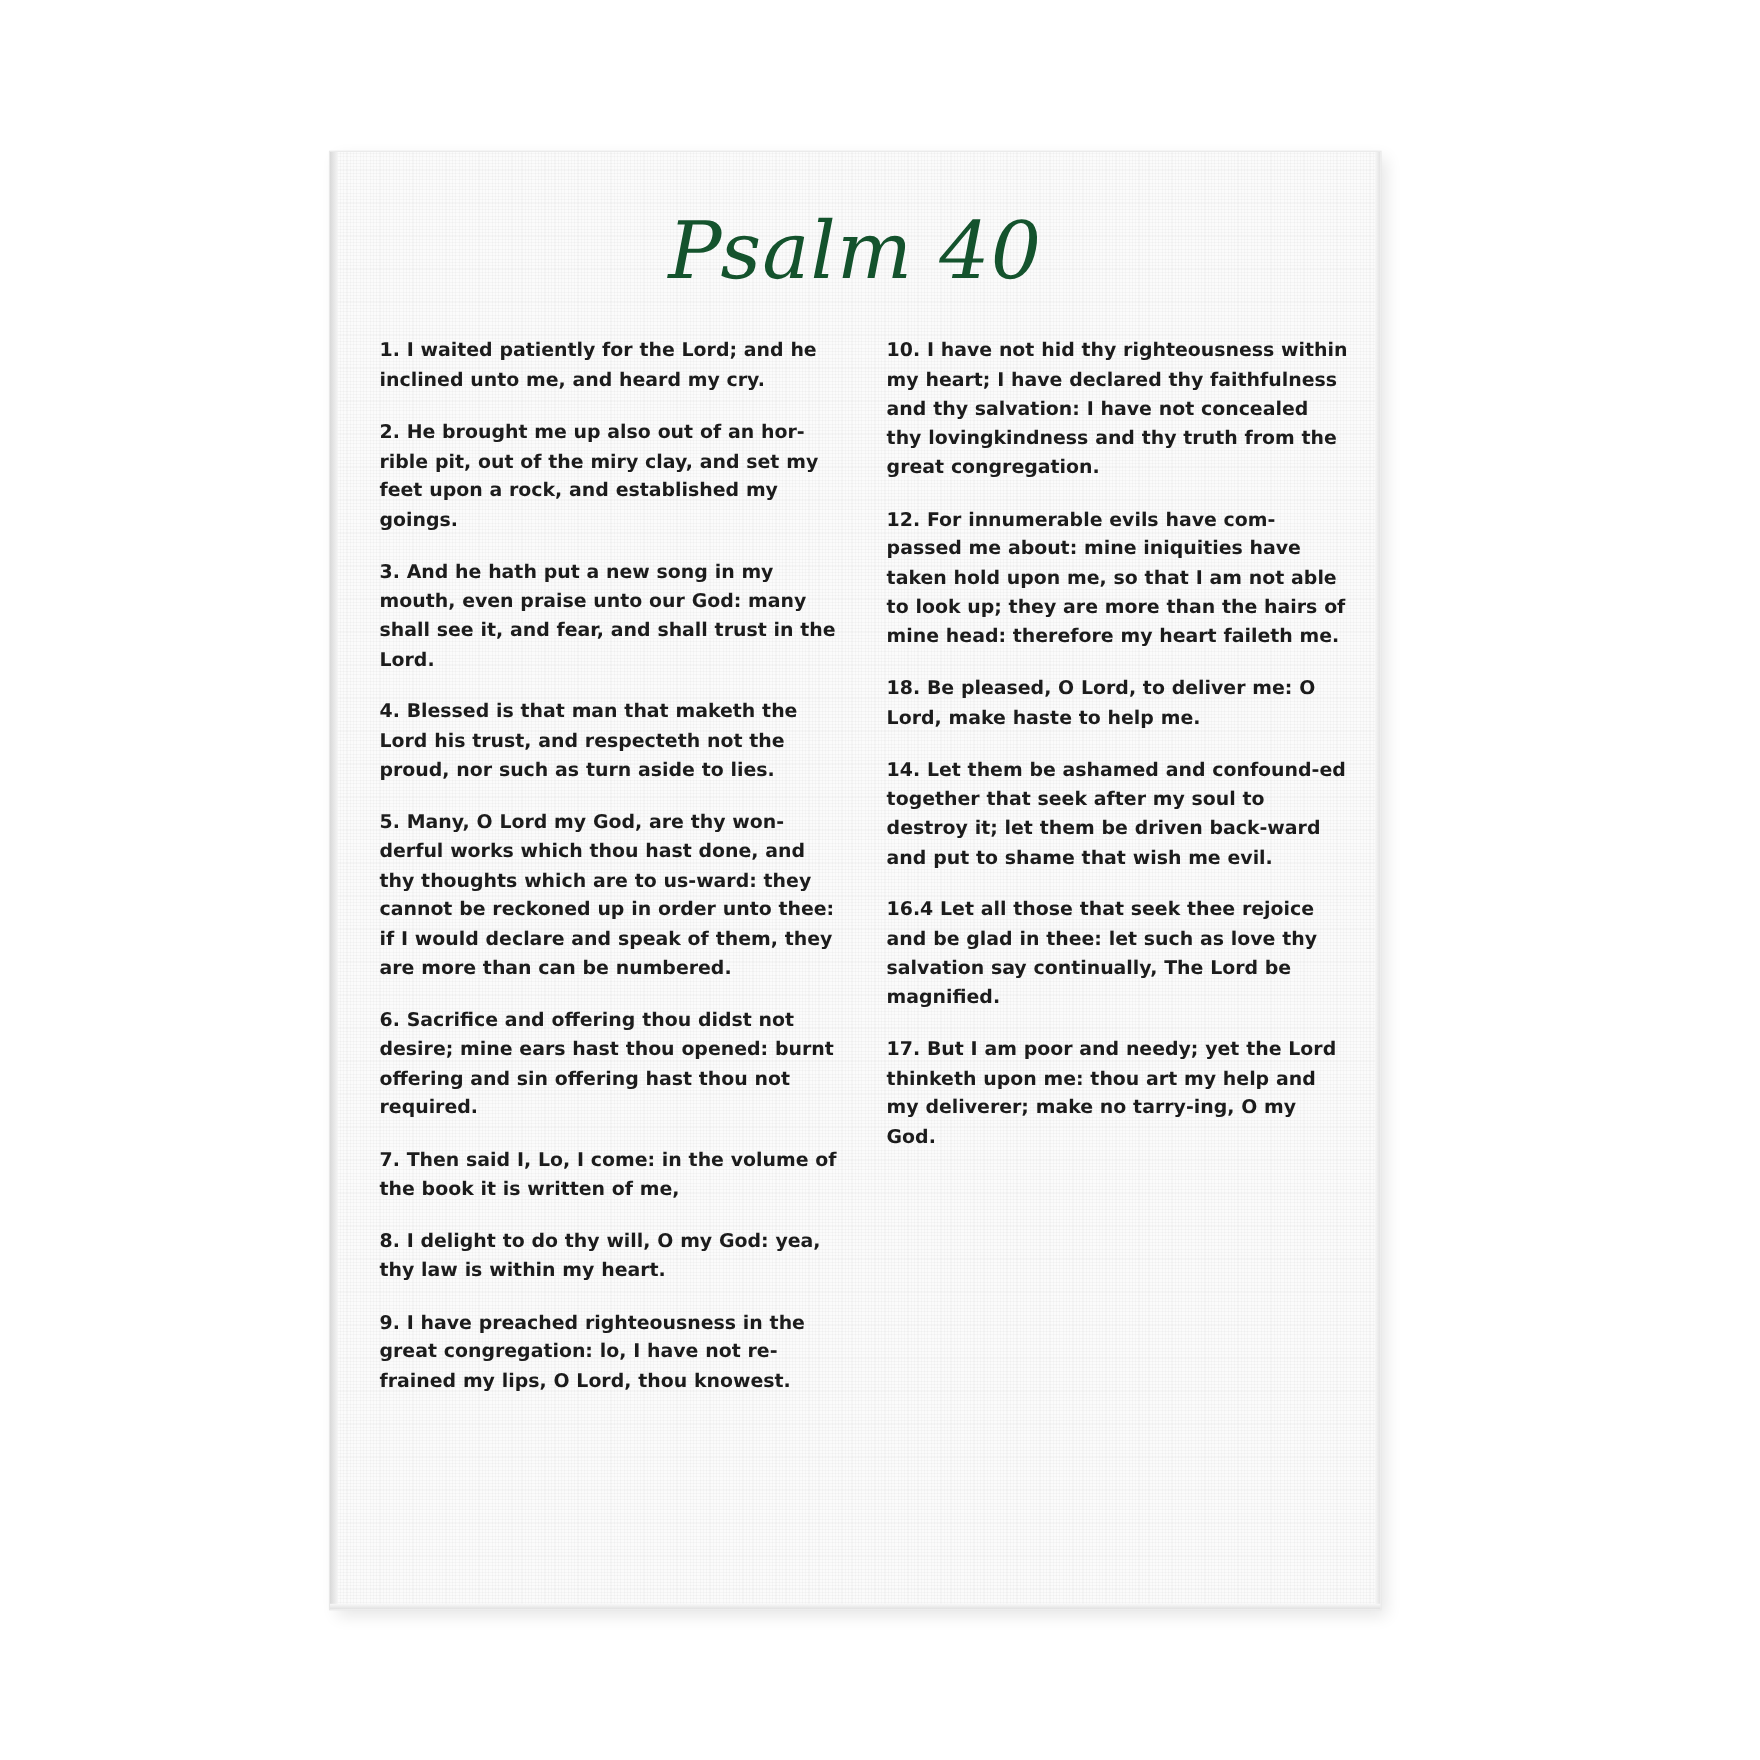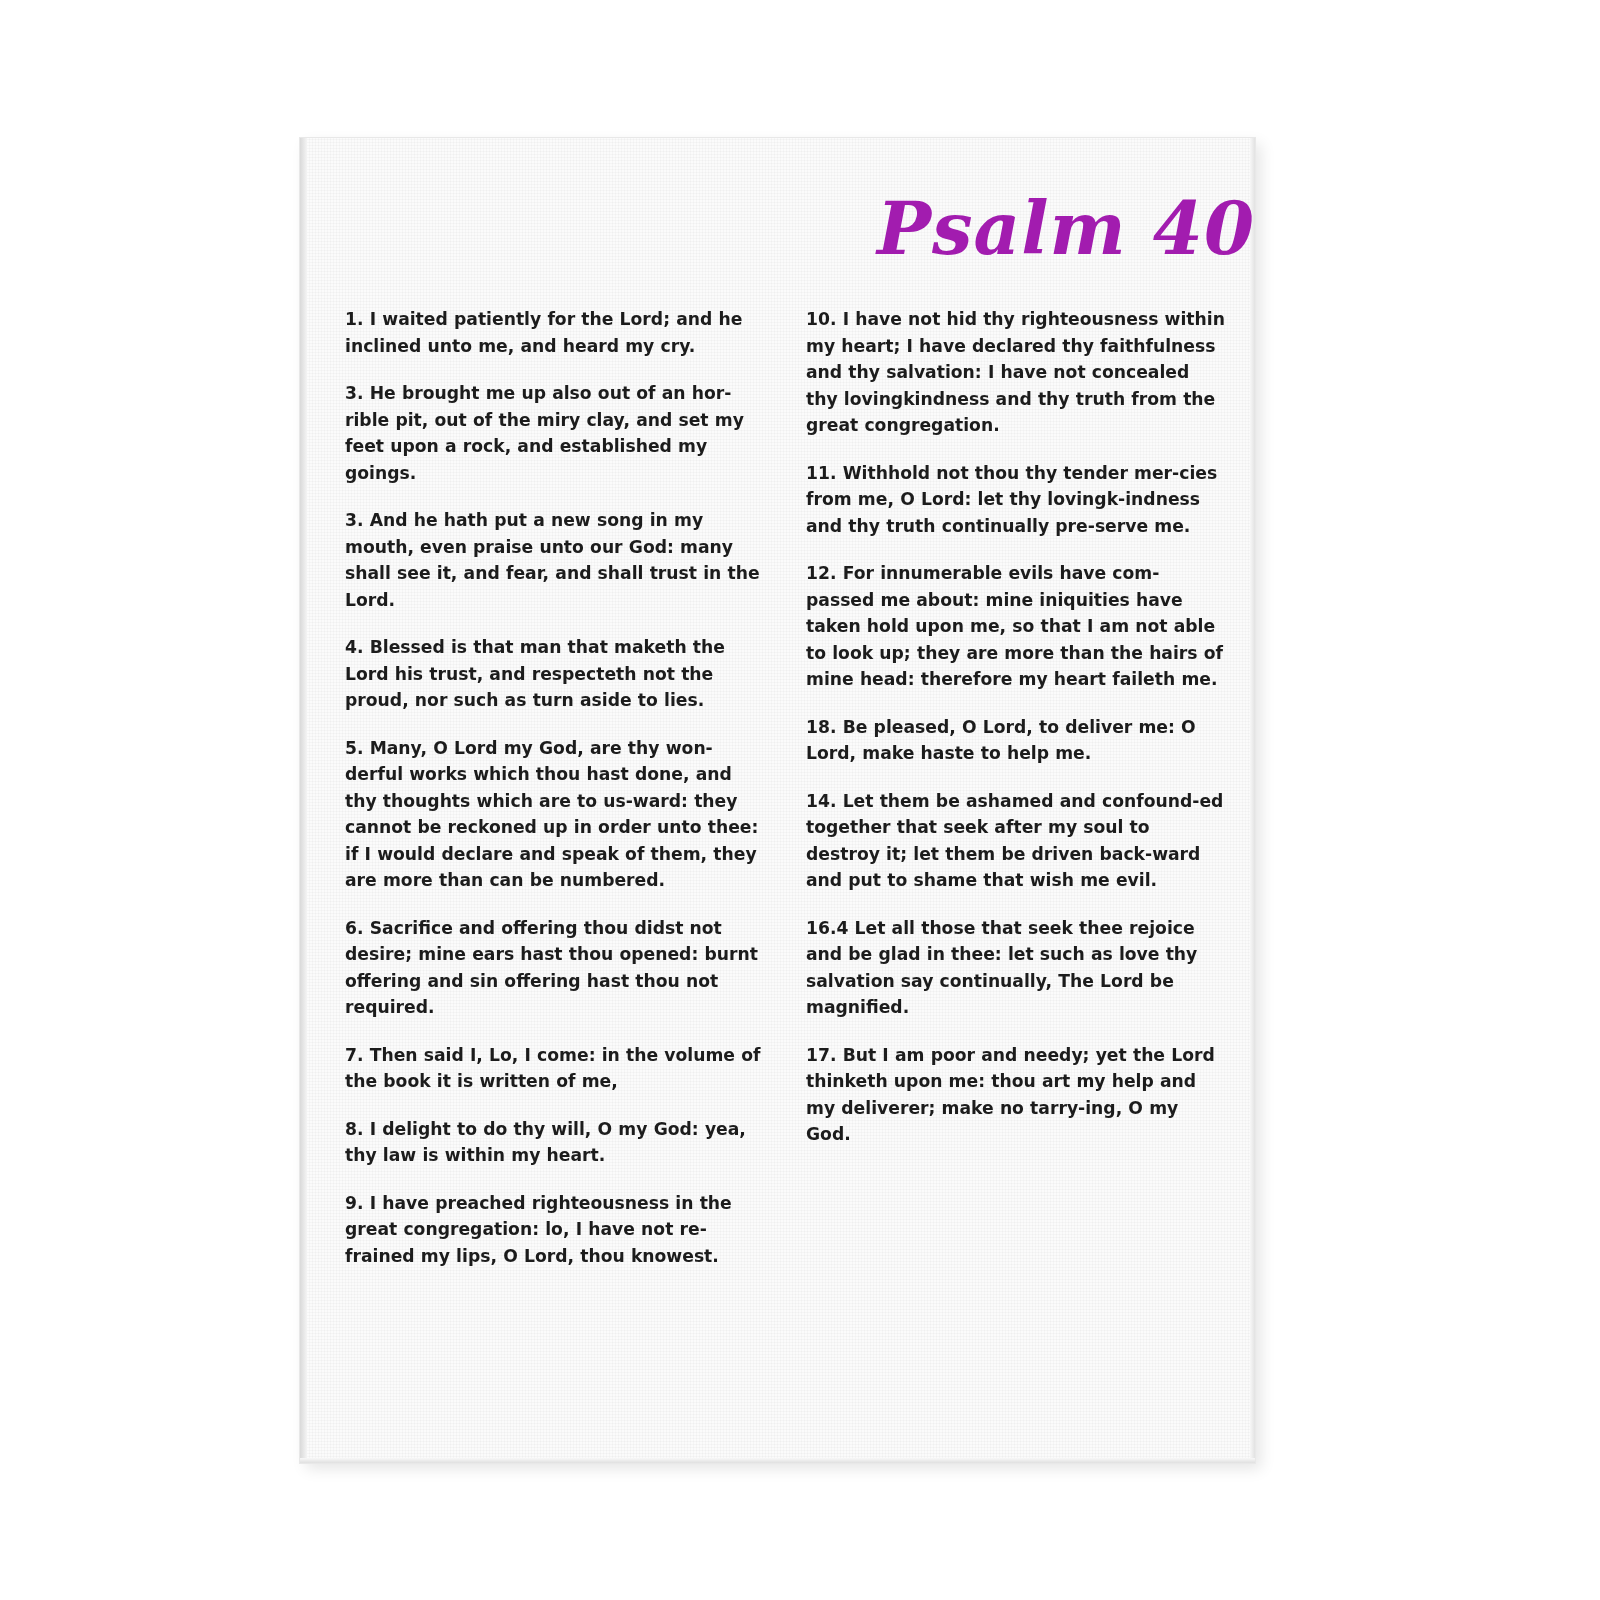--- a/index.html
+++ b/index.html
@@ -58,27 +58,27 @@
     left: 0; right: 0; bottom: 0;
     height: 5px;
     background: linear-gradient(to top, #e0e0e0, #f8f8f8);
   }
 
   #title {
     position: absolute;
     left: 0;
     right: 0;
     top: 48px;
-    text-align: right;
+    text-align: center;
     font-family: "DejaVu Serif", "Liberation Serif", serif;
     font-style: italic;
-    font-weight: bold;
+    font-weight: normal;
     font-size: 72px;
     letter-spacing: 1px;
-    color: #a21caf;
+    color: #14532d;
   }
 
   #columns {
     position: absolute;
     left: 45px;
     right: 28px;
     top: 168px;
     display: flex;
     gap: 40px;
   }
@@ -115,33 +115,32 @@
     <div id="canvas-edge-left"></div>
     <div id="canvas-edge-right"></div>
     <div id="canvas-edge-bottom"></div>
 
     <div id="title">Psalm 40</div>
 
     <div id="columns">
 
       <div class="column left">
         <p class="verse">1. I waited patiently for the Lord; and he inclined unto me, and heard my cry.</p>
-        <p class="verse">3. He brought me up also out of an hor-rible pit, out of the miry clay, and set my feet upon a rock, and established my goings.</p>
+        <p class="verse">2. He brought me up also out of an hor-rible pit, out of the miry clay, and set my feet upon a rock, and established my goings.</p>
         <p class="verse">3. And he hath put a new song in my mouth, even praise unto our God: many shall see it, and fear, and shall trust in the Lord.</p>
         <p class="verse">4. Blessed is that man that maketh the Lord his trust, and respecteth not the proud, nor such as turn aside to lies.</p>
         <p class="verse">5. Many, O Lord my God, are thy won-derful works which thou hast done, and thy thoughts which are to us-ward: they cannot be reckoned up in order unto thee: if I would declare and speak of them, they are more than can be numbered.</p>
         <p class="verse">6. Sacrifice and offering thou didst not desire; mine ears hast thou opened: burnt offering and sin offering hast thou not required.</p>
         <p class="verse">7. Then said I, Lo, I come: in the volume of the book it is written of me,</p>
         <p class="verse">8. I delight to do thy will, O my God: yea, thy law is within my heart.</p>
         <p class="verse">9. I have preached righteousness in the great congregation: lo, I have not re-frained my lips, O Lord, thou knowest.</p>
       </div>
 
       <div class="column right">
         <p class="verse">10. I have not hid thy righteousness within my heart; I have declared thy faithfulness and thy salvation: I have not concealed thy lovingkindness and thy truth from the great congregation.</p>
-        <p class="verse">11. Withhold not thou thy tender mer-cies from me, O Lord: let thy lovingk-indness and thy truth continually pre-serve me.</p>
         <p class="verse">12. For innumerable evils have com-passed me about: mine iniquities have taken hold upon me, so that I am not able to look up; they are more than the hairs of mine head: therefore my heart faileth me.</p>
         <p class="verse">18. Be pleased, O Lord, to deliver me: O Lord, make haste to help me.</p>
         <p class="verse">14. Let them be ashamed and confound-ed together that seek after my soul to destroy it; let them be driven back-ward and put to shame that wish me evil.</p>
         <p class="verse">16.4 Let all those that seek thee rejoice and be glad in thee: let such as love thy salvation say continually, The Lord be magnified.</p>
         <p class="verse">17. But I am poor and needy; yet the Lord thinketh upon me: thou art my help and my deliverer; make no tarry-ing, O my God.</p>
       </div>
 
     </div>
   </div>
 </div>

